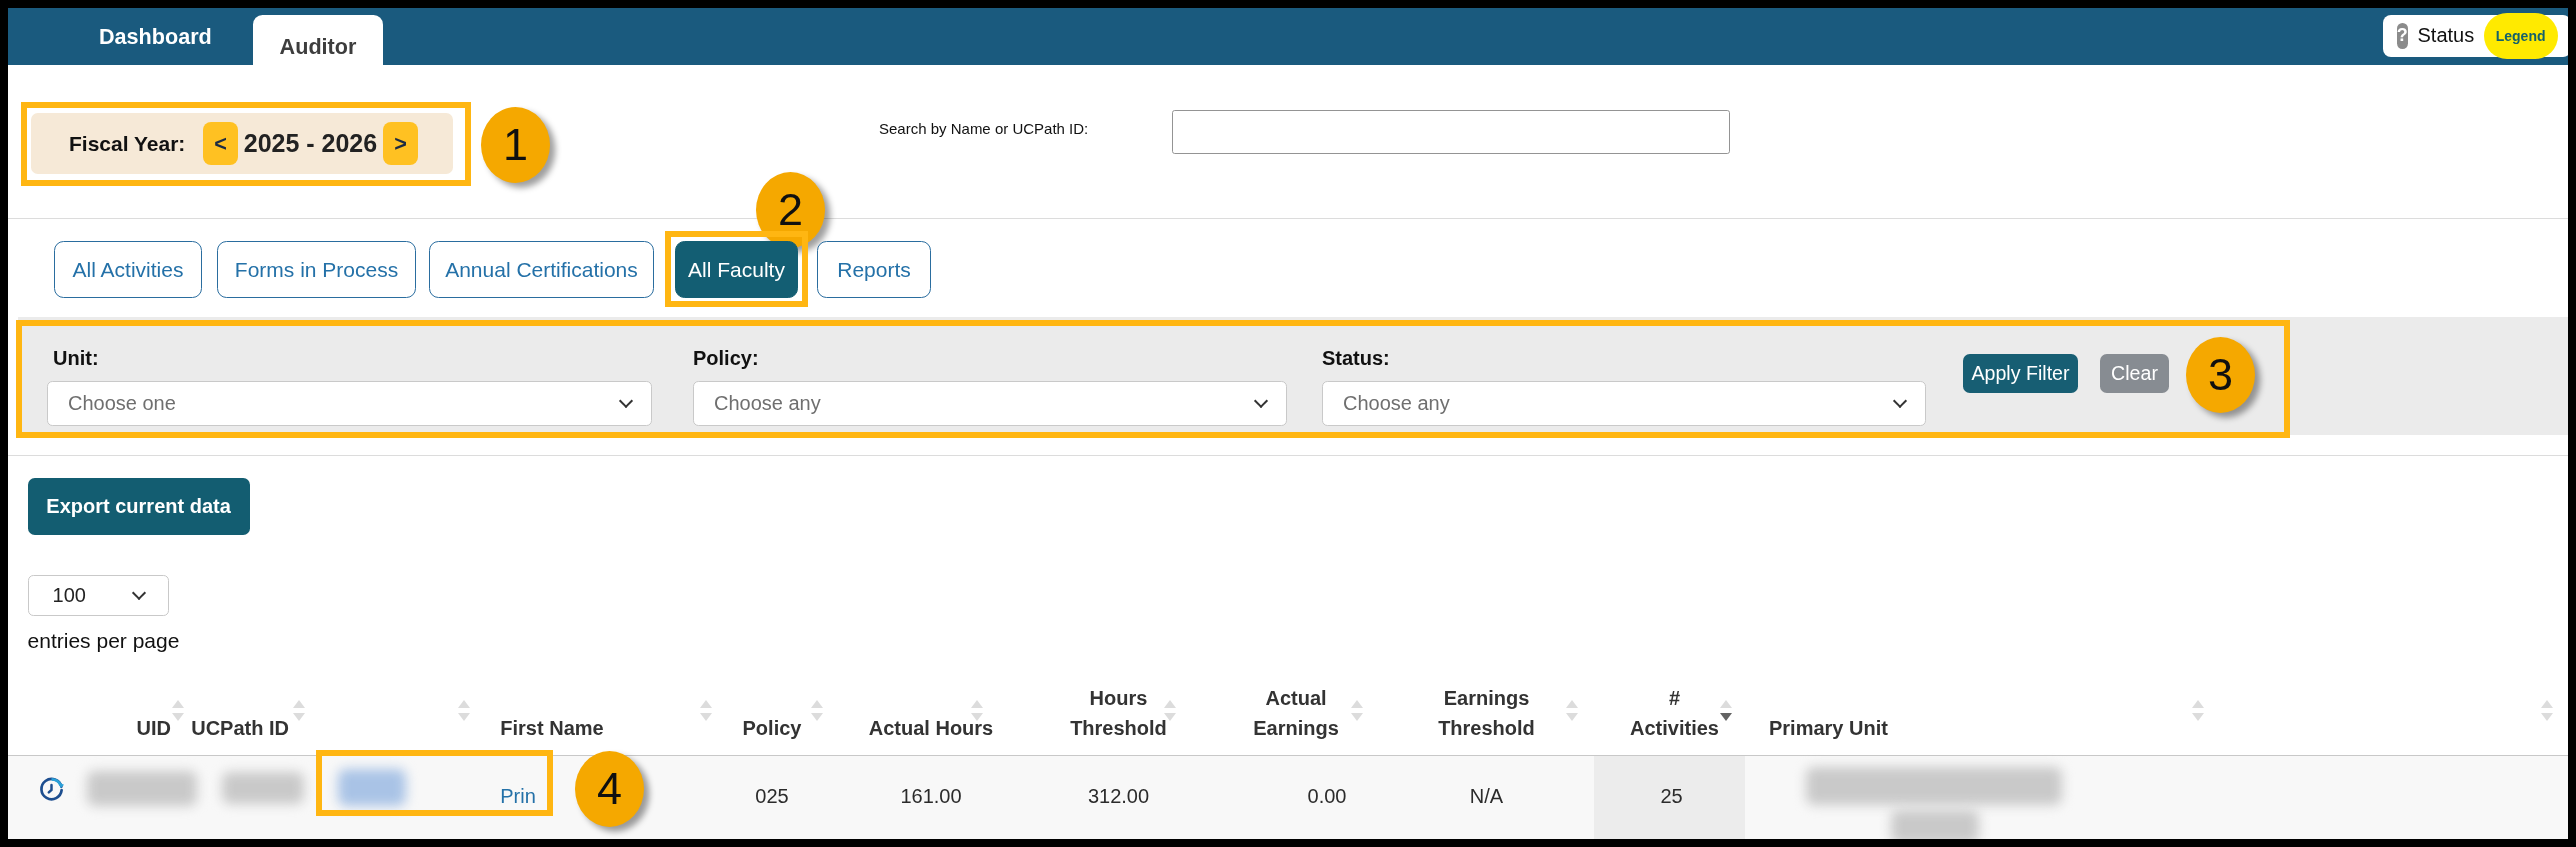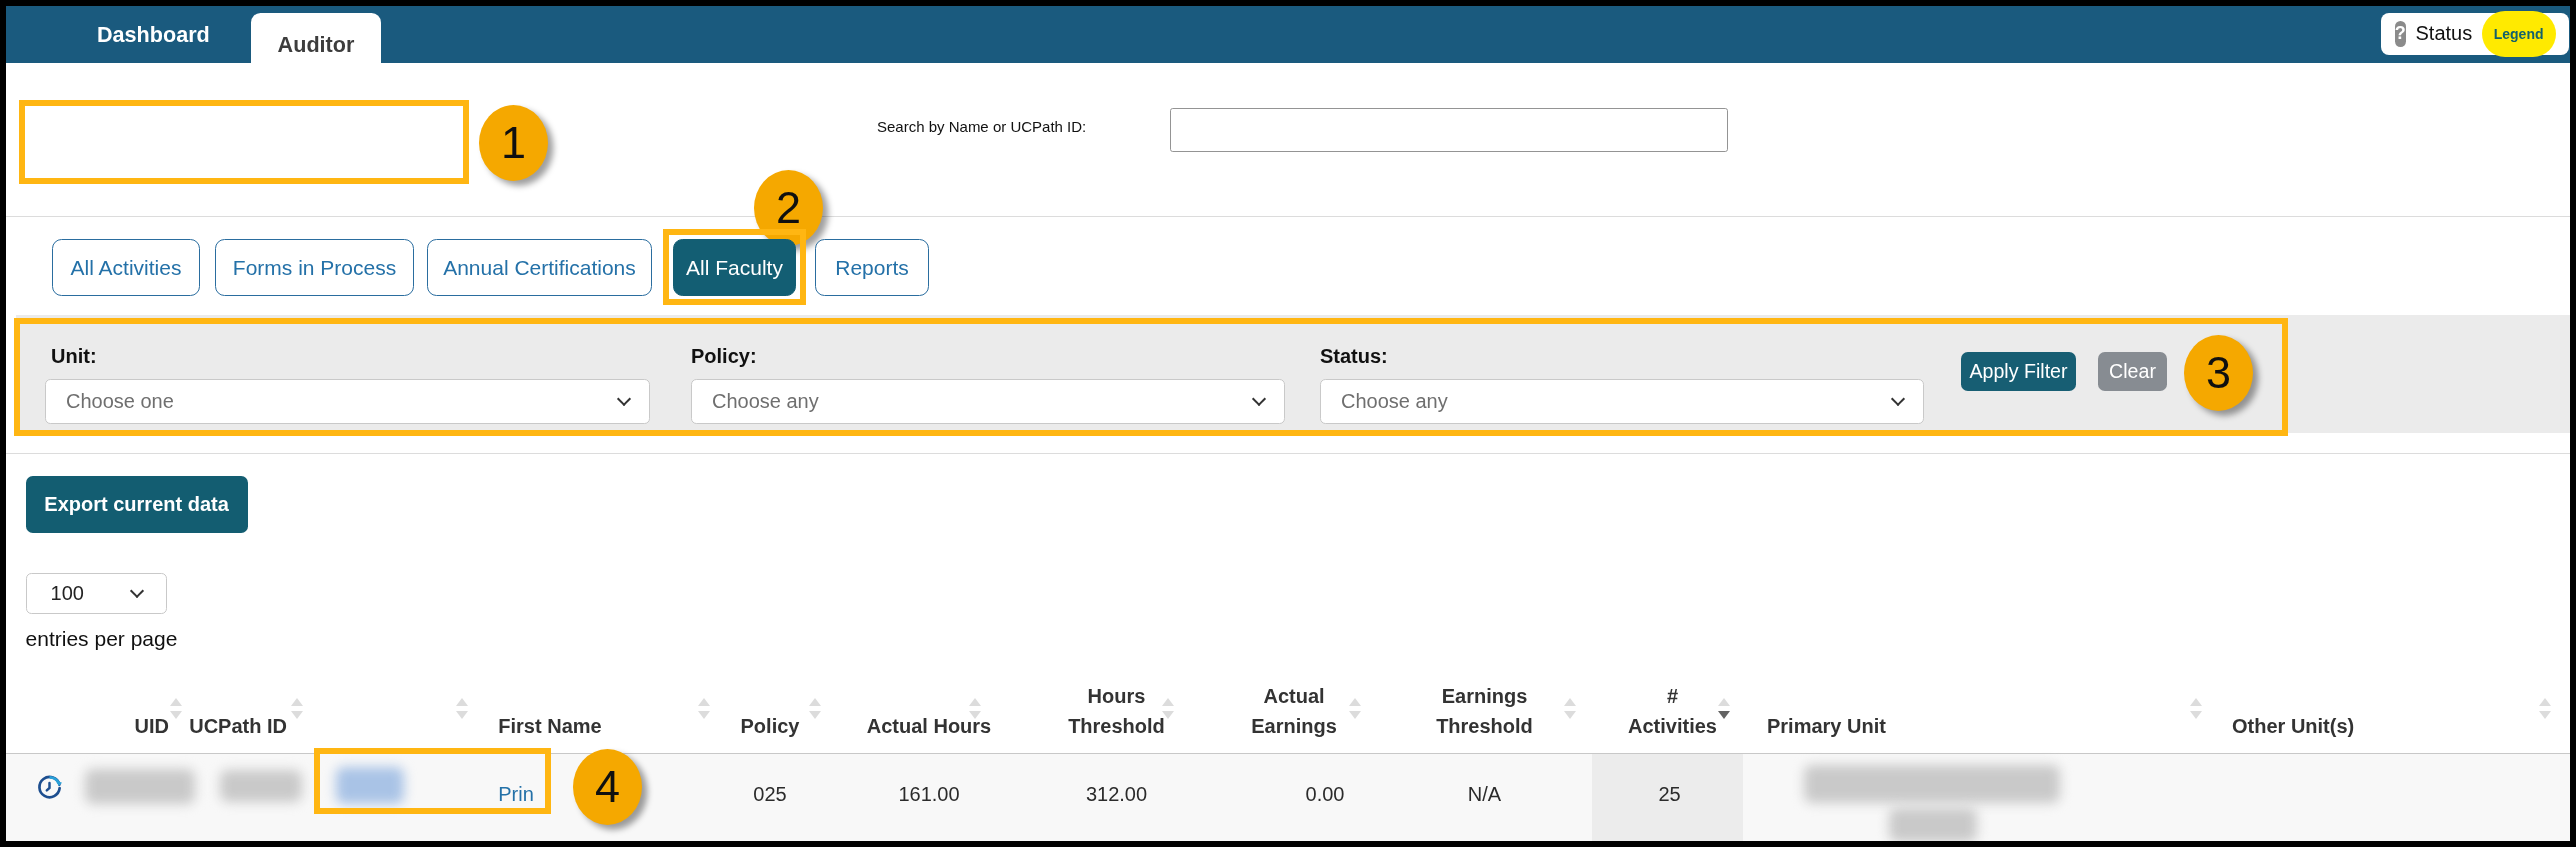--- a/index.html
+++ b/index.html
@@ -1,20 +1,20 @@
 <!DOCTYPE html>
 <html style="font-size:10.8px"><head>
 <meta charset="utf-8">
 <style>
   * { box-sizing: border-box; margin: 0; padding: 0; }
   html,body { background:#e8e8e8; }
   .screen {
     position: relative; width: 2576px; height: 847px; background:#fff;
     font-family: "Liberation Sans", sans-serif; color:#222;
-    border: 6px solid #000000; overflow: hidden;
+    border: 8px solid #000000; overflow: hidden;
   }
   
   .topbar { position:absolute; left:0; top:0; width:100%; height:57px; background:#1a5a7e; }
   .dash-tab { position:absolute; left:91px; top:0; height:57px; display:flex; align-items:center;
     color:#fff; font-weight:bold; font-size:21.6px; }
   .auditor-tab { position:absolute; left:245px; top:6.8px; width:130px; height:65px; background:#fff;
     border-radius:9.5px 9.5px 0 0; display:flex; align-items:center; justify-content:center;
     color:#3d3d3d; font-weight:bold; font-size:21.6px; z-index:2; }
   .status-legend { position:absolute; left:2375px; top:6.8px; width:188px; height:42px; background:#fff;
     border-radius:8px; display:flex; align-items:center; gap:9.5px; padding:0 13.5px; z-index:2; }
@@ -97,20 +97,26 @@
 
   <div class="topbar"></div>
   <div class="dash-tab">Dashboard</div>
   <div class="auditor-tab">Auditor</div>
   <div class="status-legend">
     <span class="help-icon">?</span>
     <span class="status-text">Status</span>
     <span class="legend-pill">Legend</span>
   </div>
 
+  <div class="fiscal-panel">
+    <span class="fy-label">Fiscal Year:</span>
+    <button class="fy-btn fy-prev">&lt;</button>
+    <span class="fy-value">2025 - 2026</span>
+    <button class="fy-btn">&gt;</button>
+  </div>
   <div class="hl-box" style="left:13px;top:94px;width:450px;height:84px;"></div>
   <div class="callout" style="left:473px;top:99px;">1</div>
 
   <div class="search-label">Search by Name or UCPath ID:</div>
   <input class="search-input" value="" style="">
 
   <div class="divider" style="top:210px;"></div>
 
   <div class="callout behind" style="left:748px;top:164px;">2</div>
   <div class="tab" style="left:46px;width:148px;">All Activities</div>
@@ -153,21 +159,20 @@
   <div class="th right" style="left:68px;width:95px;">UID</div>
   <div class="th right" style="left:183px;width:98px;">UCPath ID</div>
   <div class="th center" style="left:473px;width:142px;">First Name</div>
   <div class="th center" style="left:700px;width:128px;">Policy</div>
   <div class="th center" style="left:859px;width:128px;">Actual Hours</div>
   <div class="th center" style="left:1041px;width:139px;">Hours Threshold</div>
   <div class="th center" style="left:1217px;width:142px;">Actual Earnings</div>
   <div class="th center" style="left:1406px;width:145px;">Earnings Threshold</div>
   <div class="th center" style="left:1616px;width:101px;"># Activities</div>
   <div class="th" style="left:1761px;width:270px;">Primary Unit</div>
-  <div class="th" style="left:2226px;width:270px;">Other Unit(s)</div>
 
   <div class="caret" style="left:164px;">
       <i class="up"></i>
       <i class="down"></i>
     </div>
   <div class="caret" style="left:285px;">
       <i class="up"></i>
       <i class="down"></i>
     </div>
   <div class="caret" style="left:450px;">

